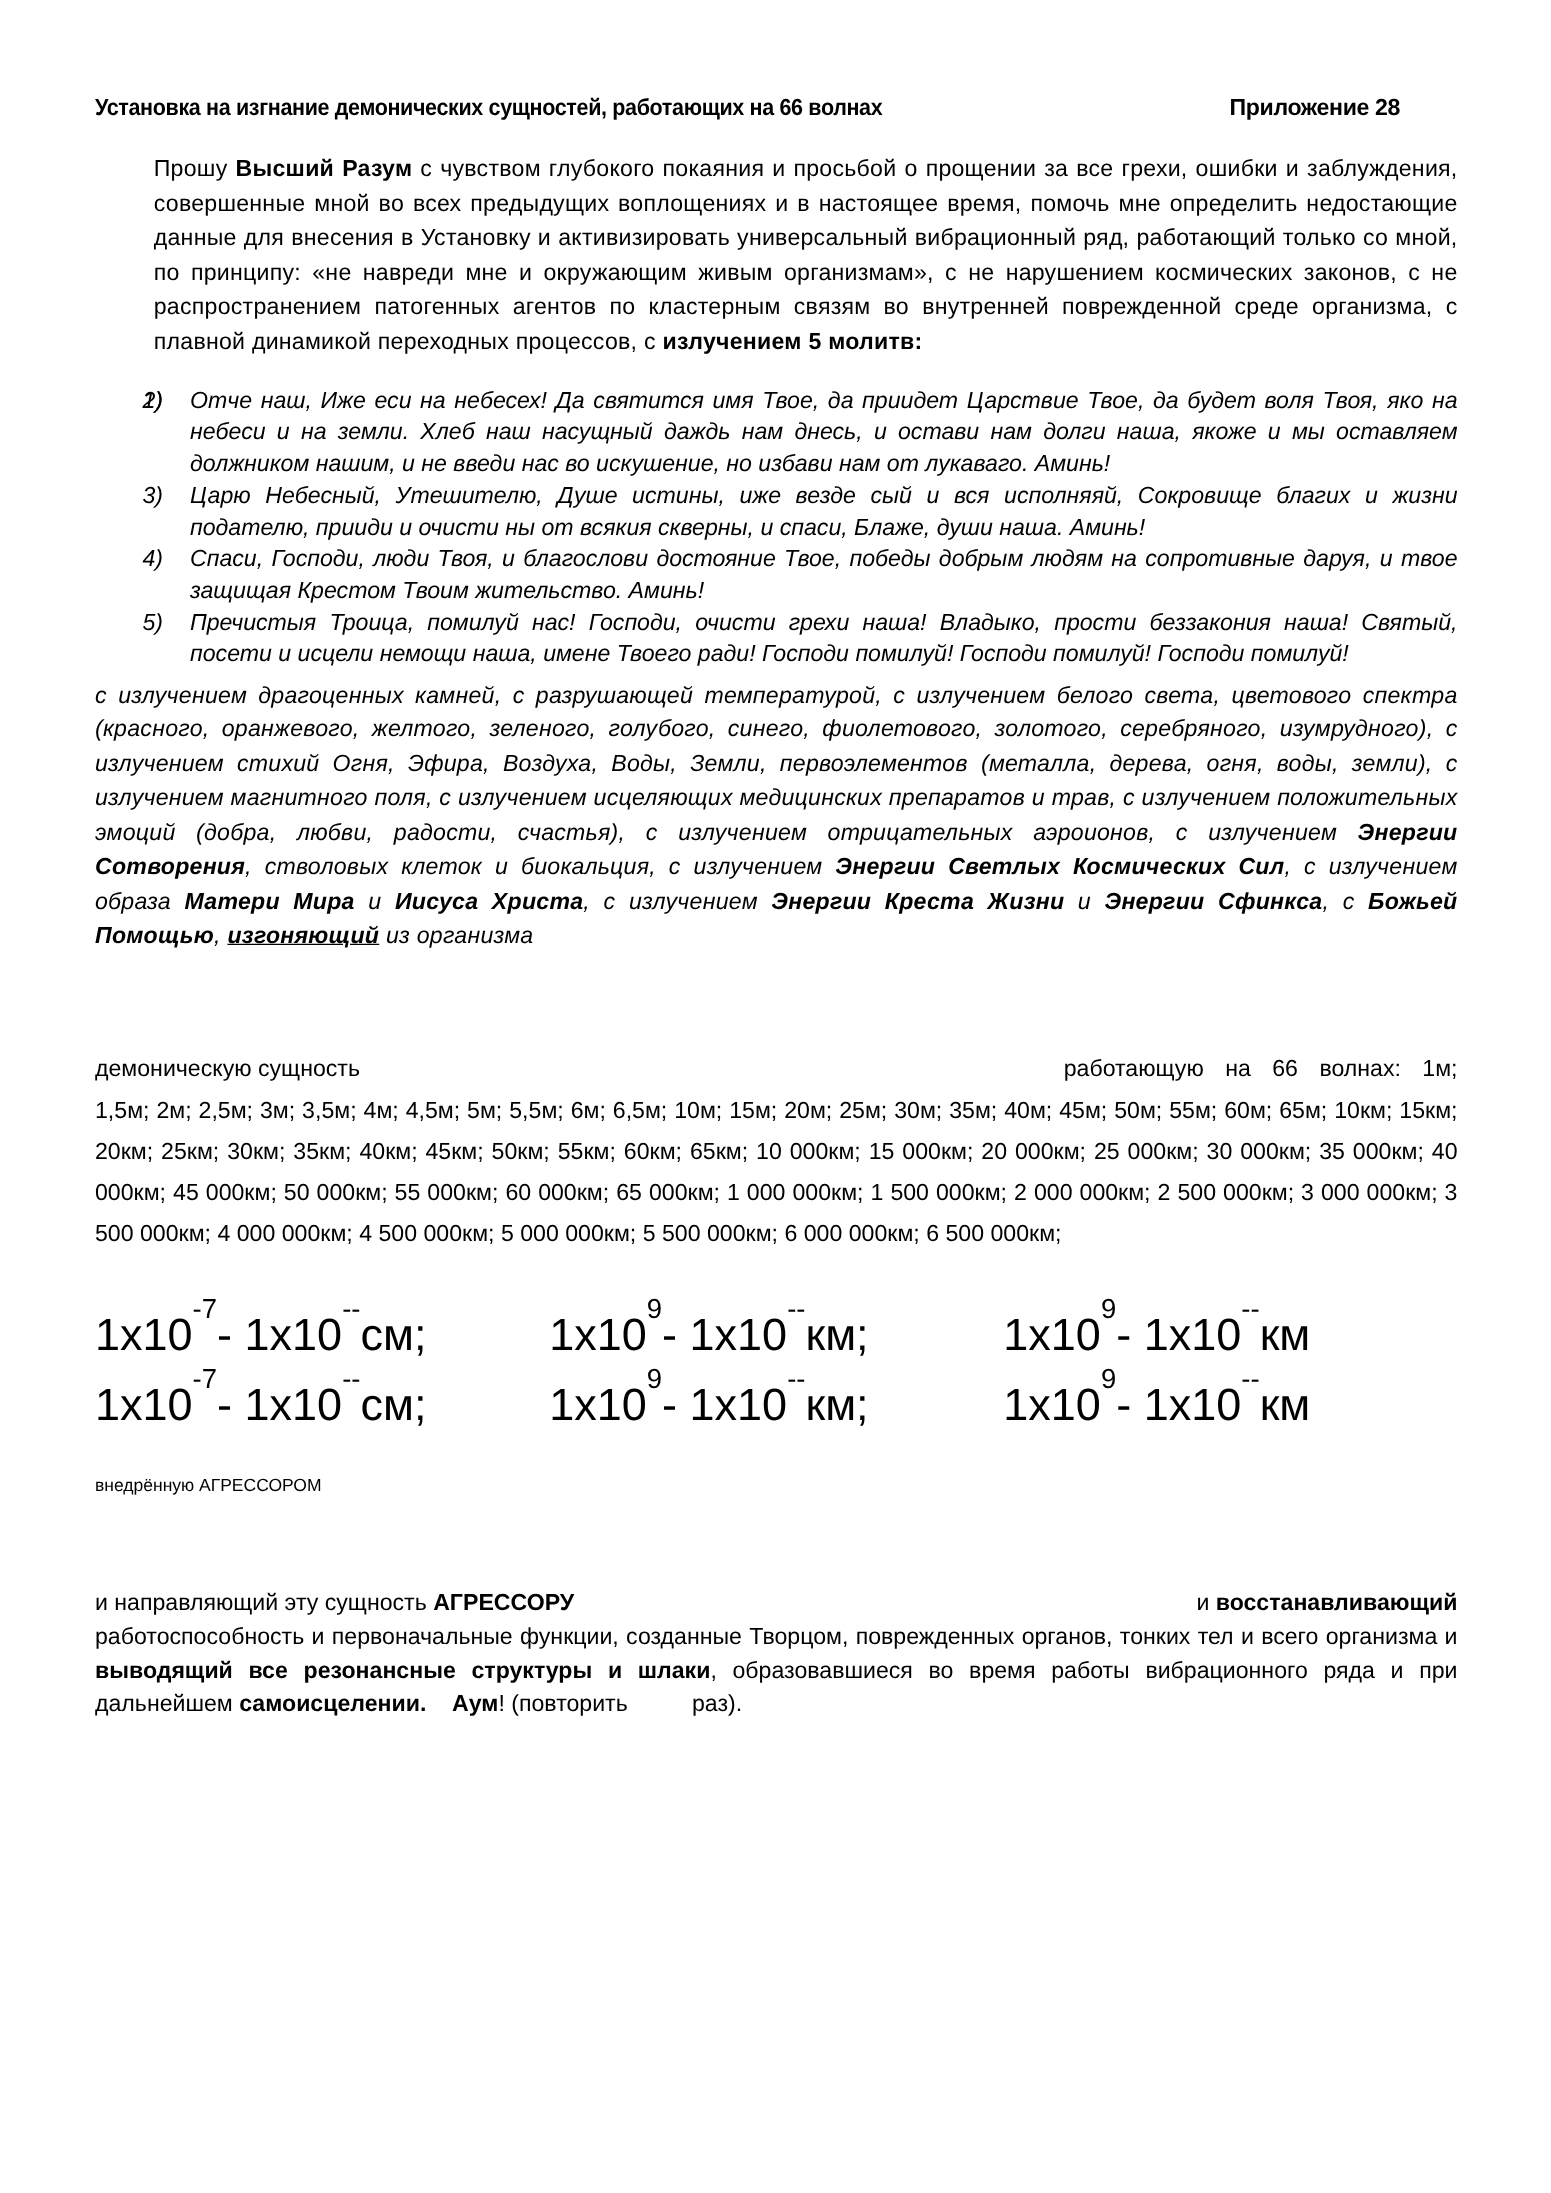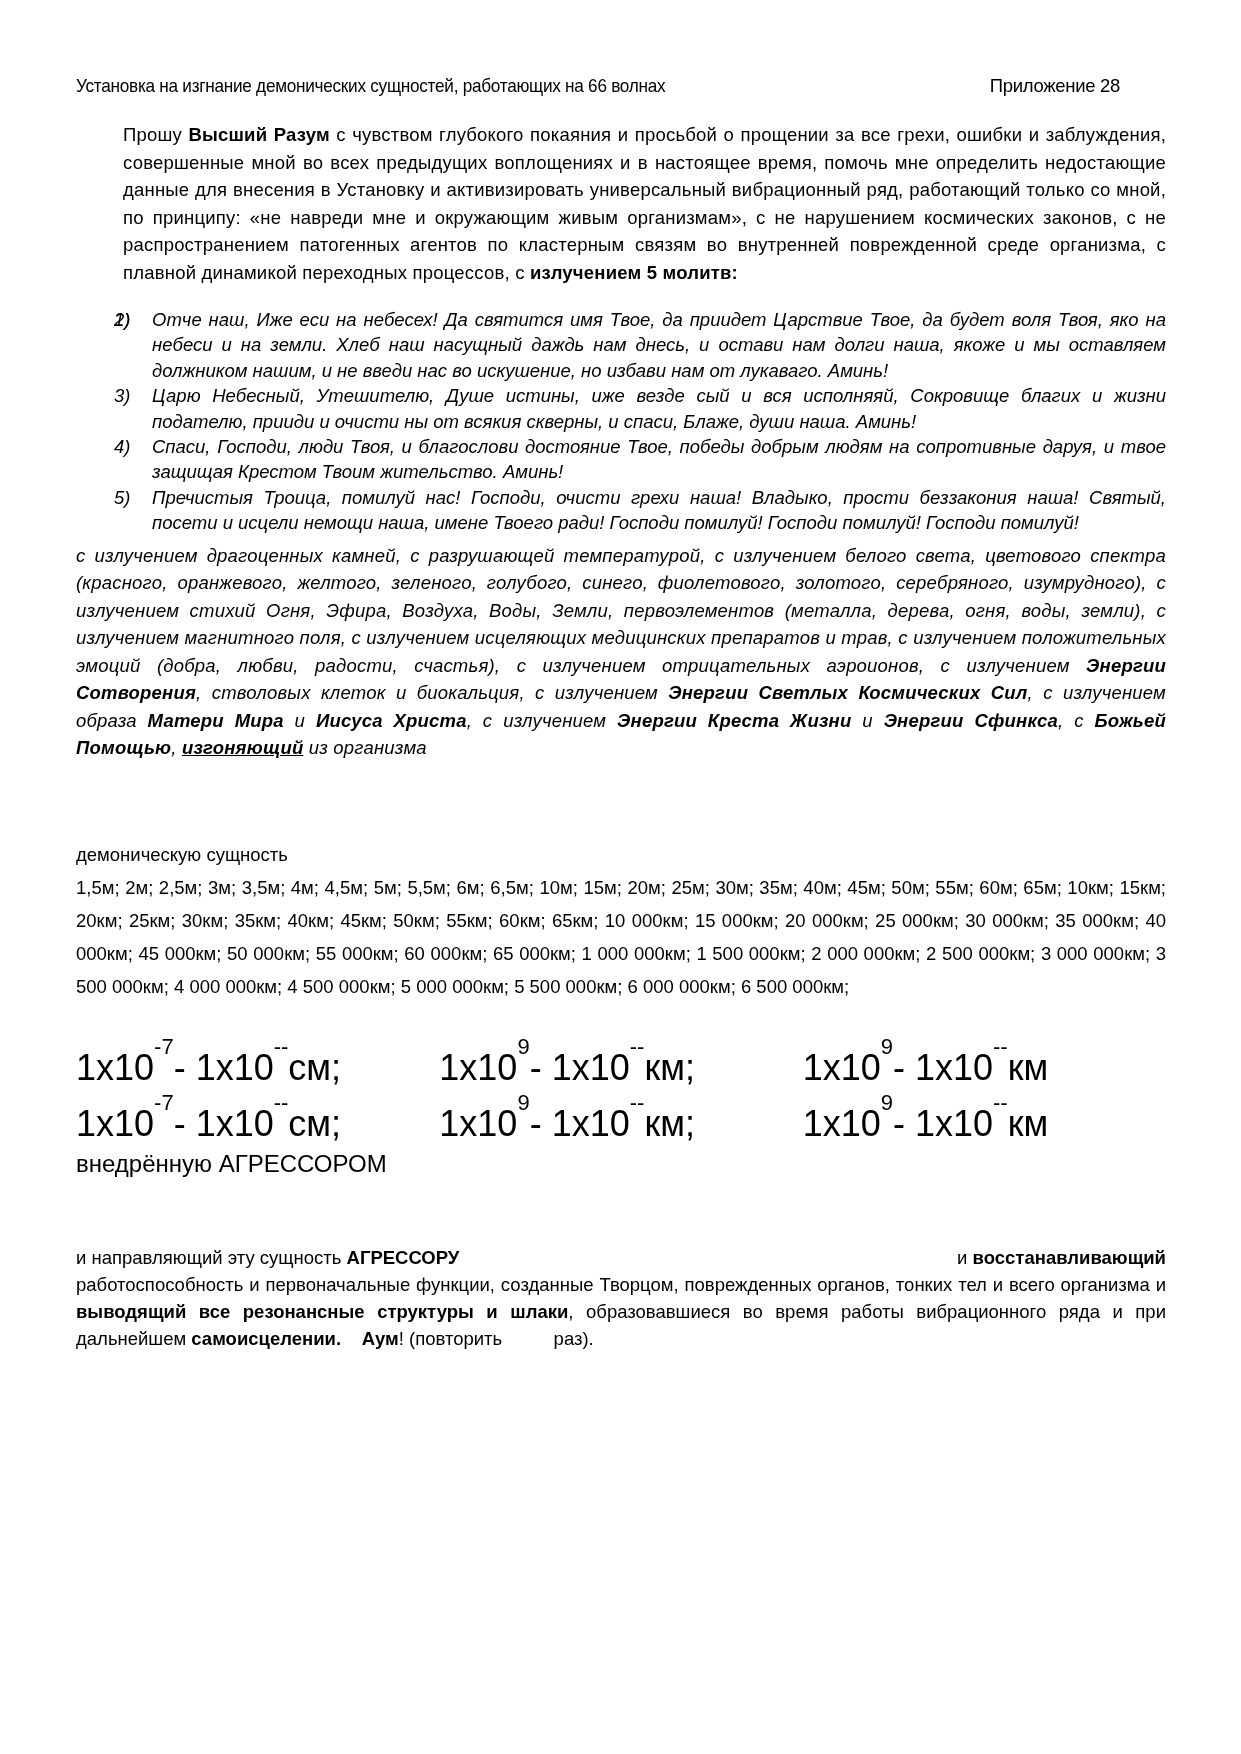--- a/index.html
+++ b/index.html
@@ -1,36 +1,36 @@
 <!DOCTYPE html>
 <html><head>
   <meta charset="utf-8">
   <style>
     html, body { margin: 0; padding: 0; background: #ffffff; }
     body { width: 1241px; height: 1754px; position: relative; overflow: hidden; color: #000; font-family: "Liberation Sans", sans-serif; }
     .page { position: absolute; left: 76px; top: 74px; width: 1090px; }
-    .header { display: flex; justify-content: space-between; font-weight: normal; font-size: 18.5px; line-height: 24px; letter-spacing: -0.3px; }
+    .header { display: flex; justify-content: space-between; font-weight: bold; font-size: 18.5px; line-height: 24px; letter-spacing: -0.3px; }
     .header .left { transform: scaleX(0.93); transform-origin: left; white-space: nowrap; }
     .header .right { margin-right: 46px; text-align: right; }
     p { margin: 0; }
     .body-text { font-size: 18.5px; line-height: 27.5px; text-align: justify; letter-spacing: 0.2px; }
     .intro { margin-top: 23px; margin-left: 47px; }
     ol.prayers { margin: 21px 0 0 0; padding: 0; list-style: none; }
     ol.prayers li { position: relative; padding-left: 76px; font-style: italic; font-size: 18.5px; line-height: 25.4px; text-align: justify; }
     ol.prayers li .num { position: absolute; left: 38px; top: 0; }
     .emit { margin-top: 6px; font-style: italic; }
     .u { text-decoration: underline; font-weight: bold; }
     .waves { margin-top: 76px; font-size: 18.5px; line-height: 33px; text-align: justify; }
     .waves .row1 { display: flex; justify-content: space-between; align-items: center; }
     .waves .row1 .right { word-spacing: 12px; }
     .formulas { margin-top: 37px; font-size: 36px; line-height: 56px; }
     .formulas .frow { display: flex; }
     .formulas .fcell { width: 370px; white-space: nowrap; }
     .formulas sup { font-size: 22px; position: relative; top: -4px; vertical-align: top; line-height: 1; }
-    .implanted { font-size: 24px; line-height: 24px; }
+    .implanted { margin-top: 24px; font-size: 14px; line-height: 24px; }
     .final { margin-top: 68px; font-size: 18.5px; line-height: 27px; text-align: justify; }
     .final .row1 { display: flex; justify-content: space-between; margin-top: 32px; }
   </style>
 </head>
 <body>
 
 <div class="page">
 
   <div class="header">
     <span class="left">Установка на изгнание демонических сущностей, работающих на 66 волнах</span>
@@ -45,20 +45,21 @@
     <li><span class="num">3)</span><span>Царю Небесный, Утешителю, Душе истины, иже везде сый и вся исполняяй, Сокровище благих и жизни подателю, прииди и очисти ны от всякия скверны, и спаси, Блаже, души наша. Аминь!</span></li>
     <li><span class="num">4)</span><span>Спаси, Господи, люди Твоя, и благослови достояние Твое, победы добрым людям на сопротивные даруя, и твое защищая Крестом Твоим жительство. Аминь!</span></li>
     <li><span class="num">5)</span><span>Пречистыя Троица, помилуй нас! Господи, очисти грехи наша! Владыко, прости беззакония наша! Святый, посети и исцели немощи наша, имене Твоего ради! Господи помилуй! Господи помилуй! Господи помилуй!</span></li>
   </ol>
 
   <p class="body-text emit"><span>с излучением драгоценных камней, с разрушающей температурой, с излучением белого света, цветового спектра (красного, оранжевого, желтого, зеленого, голубого, синего, фиолетового, золотого, серебряного, изумрудного), с излучением стихий Огня, Эфира, Воздуха, Воды, Земли, первоэлементов (металла, дерева, огня, воды, земли), с излучением магнитного поля, с излучением исцеляющих медицинских препаратов и трав, с излучением положительных эмоций (добра, любви, радости, счастья), с излучением отрицательных аэроионов, с излучением </span><b>Энергии Сотворения</b><span>, стволовых клеток и биокальция, с излучением </span><b>Энергии Светлых Космических Сил</b><span>, с излучением образа </span><b>Матери Мира</b><span> и </span><b>Иисуса Христа</b><span>, с излучением </span><b>Энергии Креста Жизни</b><span> и </span><b>Энергии Сфинкса</b><span>, с </span><b>Божьей Помощью</b><span>, </span><span class="u">изгоняющий</span><span> из организма</span></p>
 
   <div class="waves">
     <div class="row1">
       <span>демоническую сущность</span>
+      <span class="right">работающую на  66 волнах: 1м;</span>
     </div>
     <p>1,5м; 2м; 2,5м;  3м; 3,5м; 4м; 4,5м; 5м; 5,5м; 6м; 6,5м; 10м; 15м; 20м; 25м; 30м; 35м; 40м; 45м; 50м; 55м; 60м; 65м; 10км; 15км; 20км; 25км; 30км; 35км; 40км; 45км; 50км; 55км; 60км; 65км; 10 000км; 15 000км;   20 000км;   25 000км;   30 000км;   35 000км;   40 000км;   45 000км;   50 000км;   55 000км; 60 000км;  65 000км;  1 000 000км;  1 500 000км;  2 000 000км;  2 500 000км;  3 000 000км;  3 500 000км; 4 000 000км; 4 500 000км; 5 000 000км; 5 500 000км; 6 000 000км; 6 500 000км;</p>
   </div>
 
   <div class="formulas">
     <div class="frow">
       <span class="fcell"><span>1x10</span><sup>-7</sup><span>- 1x10</span><sup>--</sup><span>см;</span></span>
       <span class="fcell"><span>1x10</span><sup>9</sup><span>- 1x10</span><sup>--</sup><span>км;</span></span>
       <span class="fcell"><span>1x10</span><sup>9</sup><span>- 1x10</span><sup>--</sup><span>км</span></span>
     </div>

